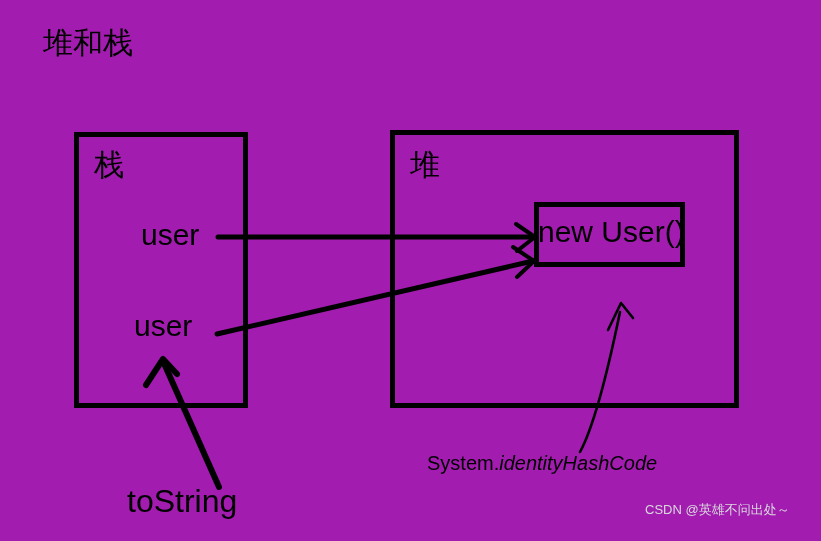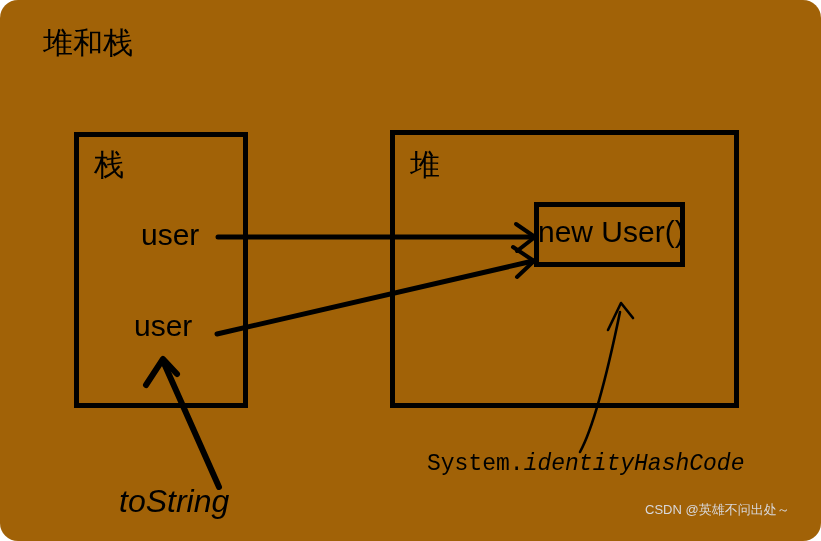--- a/index.html
+++ b/index.html
@@ -4,25 +4,24 @@
 <style>
   html, body {
     margin: 0;
     padding: 0;
     background: #ffffff;
   }
   #canvas {
     position: relative;
     width: 821px;
     height: 541px;
-    background: #a16207;
+    background: #a21caf;
     overflow: hidden;
     font-family: "Liberation Sans", sans-serif;
     color: #000000;
-    border-radius: 18px;
   }
   .svg-layer {
     position: absolute;
     left: 0;
     top: 0;
     width: 821px;
     height: 541px;
   }
   .txt {
     position: absolute;
@@ -60,30 +59,29 @@
     left: 134px;
     top: 311px;
     font-size: 30px;
   }
   #heap-object-label {
     left: 538px;
     top: 217px;
     font-size: 30px;
   }
   #tostring-label {
-    left: 119px;
+    left: 127px;
     top: 485px;
     font-size: 32px;
-    font-style: italic;
   }
   #identity-hash-annotation {
     left: 427px;
     top: 453px;
-    font-size: 23px;
-    font-family: Liberation Mono, monospace;
+    font-size: 20px;
+    font-family: Liberation Sans, sans-serif;
   }
   #identity-hash-annotation .mono-upright { font-style: normal; }
   #identity-hash-annotation .mono-italic { font-style: italic; }
   #watermark {
     left: 645px;
     top: 503px;
     font-size: 13px;
     color: #d8d8dc;
   }
   .clip-box {

